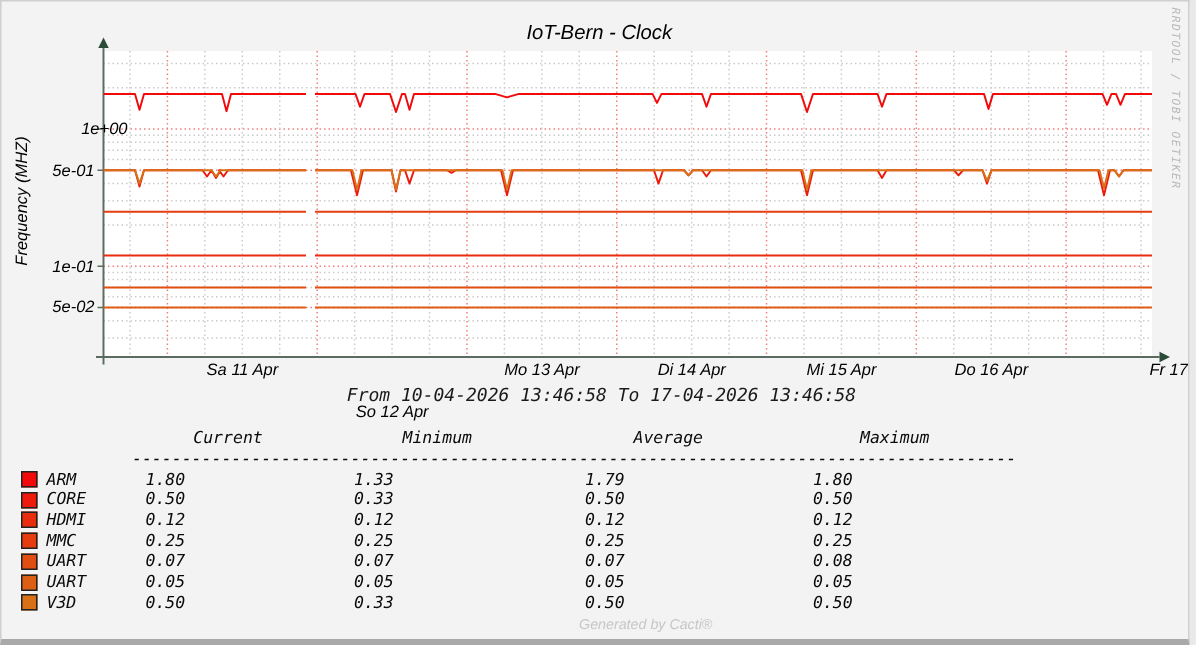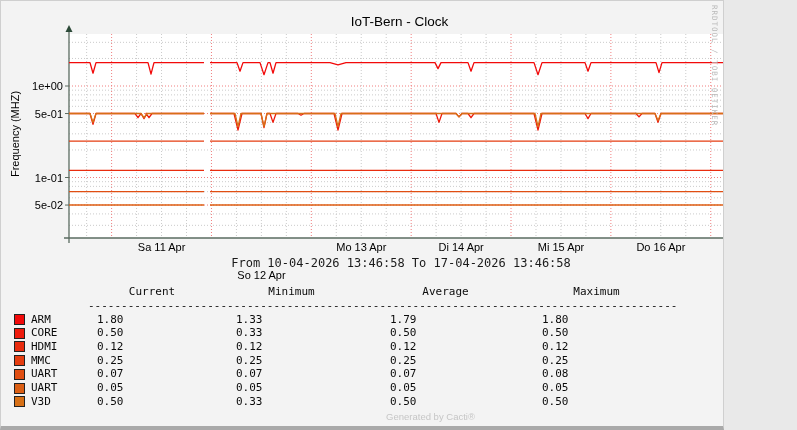--- a/index.html
+++ b/index.html
@@ -1,18 +1,18 @@
 <!DOCTYPE html>
 <html><head>
 <meta charset="utf-8">
 <style>
   html,body{margin:0;padding:0;background:#e9e9e9;}
-  #frame{position:relative;width:724px;height:430px;box-sizing:border-box;
+  #frame{position:relative;width:793px;height:430px;box-sizing:border-box;
     background:#f3f3f3;border:1px solid #cfcfcf;border-bottom:4px solid #a9a9a9;
-    overflow:hidden;font-family:"Liberation Sans",sans-serif;color:#000;}
+    overflow:hidden;font-family:"Liberation Sans",sans-serif;color:#000;font-style:italic;}
   #plot{position:absolute;left:0;top:0;}
   .abs{position:absolute;}
   #title{left:0;top:13px;width:797px;text-align:center;font-size:13.5px;}
   #ylabel{left:14px;top:133px;transform:translate(-50%,-50%) rotate(-90deg);
     font-size:11px;white-space:nowrap;}
   .ytick{position:absolute;left:0;width:62px;text-align:right;font-size:11px;}
   .xtick{position:absolute;top:240px;transform:translateX(-50%);font-size:11px;white-space:nowrap;}
   .mono{font-family:"DejaVu Sans Mono",monospace;font-size:11px;color:#0a0a0a;}
   #subtitle{left:0;top:255px;width:800px;text-align:center;
     font-family:"DejaVu Sans Mono",monospace;font-size:12px;color:#1a1a1a;}
@@ -97,21 +97,21 @@
       <path d="M68 190.7 L203 190.7" fill="none" stroke="#E04E12" stroke-width="1.3" stroke-linejoin="round"></path>
       <path d="M209 190.7 L767 190.7" fill="none" stroke="#E04E12" stroke-width="1.3" stroke-linejoin="round"></path>
       <path d="M68 204.0 L203 204.0" fill="none" stroke="#DC5F14" stroke-width="1.3" stroke-linejoin="round"></path>
       <path d="M209 204.0 L767 204.0" fill="none" stroke="#DC5F14" stroke-width="1.3" stroke-linejoin="round"></path>
       <path d="M68 112.5 L89 112.5 L92 121.4 L95 112.5 L140 112.5 L143 116.7 L146 112.5 L203 112.5" fill="none" stroke="#D77016" stroke-width="1.3" stroke-linejoin="round"></path>
       <path d="M209 112.5 L234 112.5 L237 125.6 L240 112.5 L260 112.5 L263 125.6 L266 112.5 L334 112.5 L337 125.6 L340 112.5 L455 112.5 L458 115.9 L461 112.5 L534 112.5 L537 125.6 L540 112.5 L654 112.5 L657 119.5 L660 112.5 L732 112.5 L735 124.5 L738 112.5 L742 112.5 L745 116.7 L748 112.5 L767 112.5" fill="none" stroke="#D77016" stroke-width="1.3" stroke-linejoin="round"></path>
     </svg>
   <div id="title" class="abs">IoT-Bern - Clock</div>
   <div id="ylabel" class="abs">Frequency  (MHZ)</div>
   <div id="yticks">
-      <div class="ytick" style="top: 79px;">1e+00</div>
+      <div class="ytick" style="top: 79px; margin-left: 22px;">1e+00</div>
       <div class="ytick" style="top: 106.544px;">5e-01</div>
       <div class="ytick" style="top: 170.5px;">1e-01</div>
       <div class="ytick" style="top: 198.044px;">5e-02</div>
     </div>
   <div id="xticks">
       <div class="xtick" style="left: 160.6px;">Sa 11 Apr</div>
       <div class="xtick" style="left: 260.457px; margin-top: 28px;">So 12 Apr</div>
       <div class="xtick" style="left: 360.314px;">Mo 13 Apr</div>
       <div class="xtick" style="left: 460.171px; text-align: center;">Di 14 Apr</div>
       <div class="xtick" style="left: 560.028px;">Mi 15 Apr</div>

